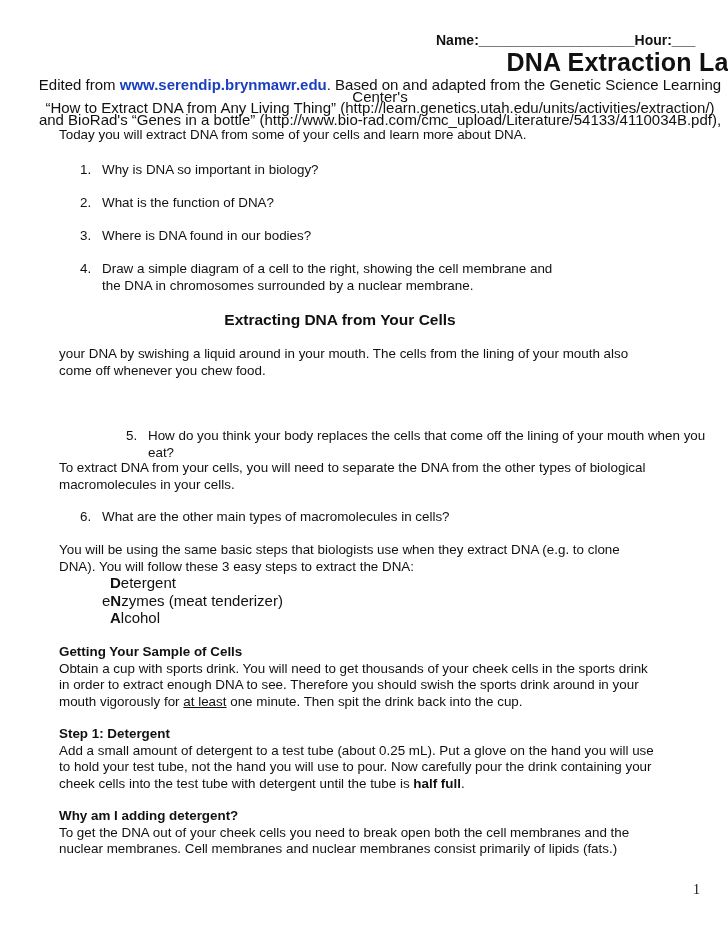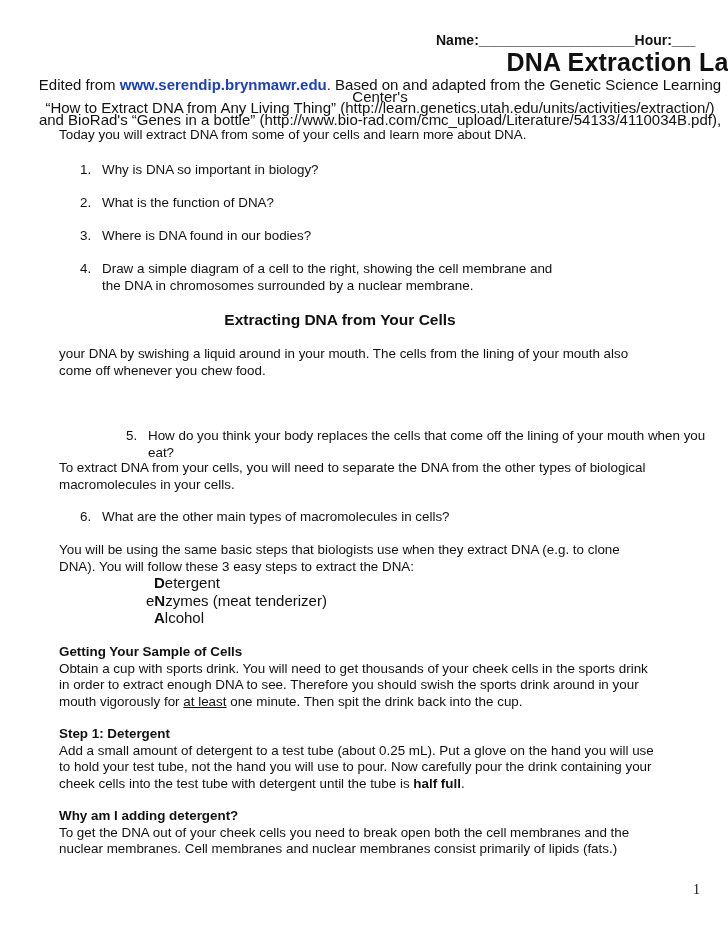--- a/index.html
+++ b/index.html
@@ -26,21 +26,21 @@
   .q { left: 64px; width: 650px; font-size: 13.4px; line-height: 16.5px; white-space: nowrap; }
   .q .num { display: inline-block; width: 22px; }
   .q .cont { padding-left: 22px; }
   .section-title {
     left: 0; width: 648px; text-align: center; top: 311px;
     font-size: 15.5px; font-weight: bold;
   }
   .b { font-weight: bold; }
   .u { text-decoration: underline; }
   .bi { font-weight: bold; }
-  .dna-steps { font-size: 15px; line-height: 17.5px; margin-left: 44px; }
+  .dna-steps { font-size: 15px; line-height: 17.5px; }
   .page-num { left: 677px; top: 882px; font-family: "Liberation Serif", serif; font-size: 14px; }
 </style>
 </head>
 <body>
 
 <div class="abs name-line">
   <span>Name:</span><span>____________________</span><span>Hour:</span><span>___</span>
 </div>
 
 <div class="abs title">DNA Extraction Lab</div>

